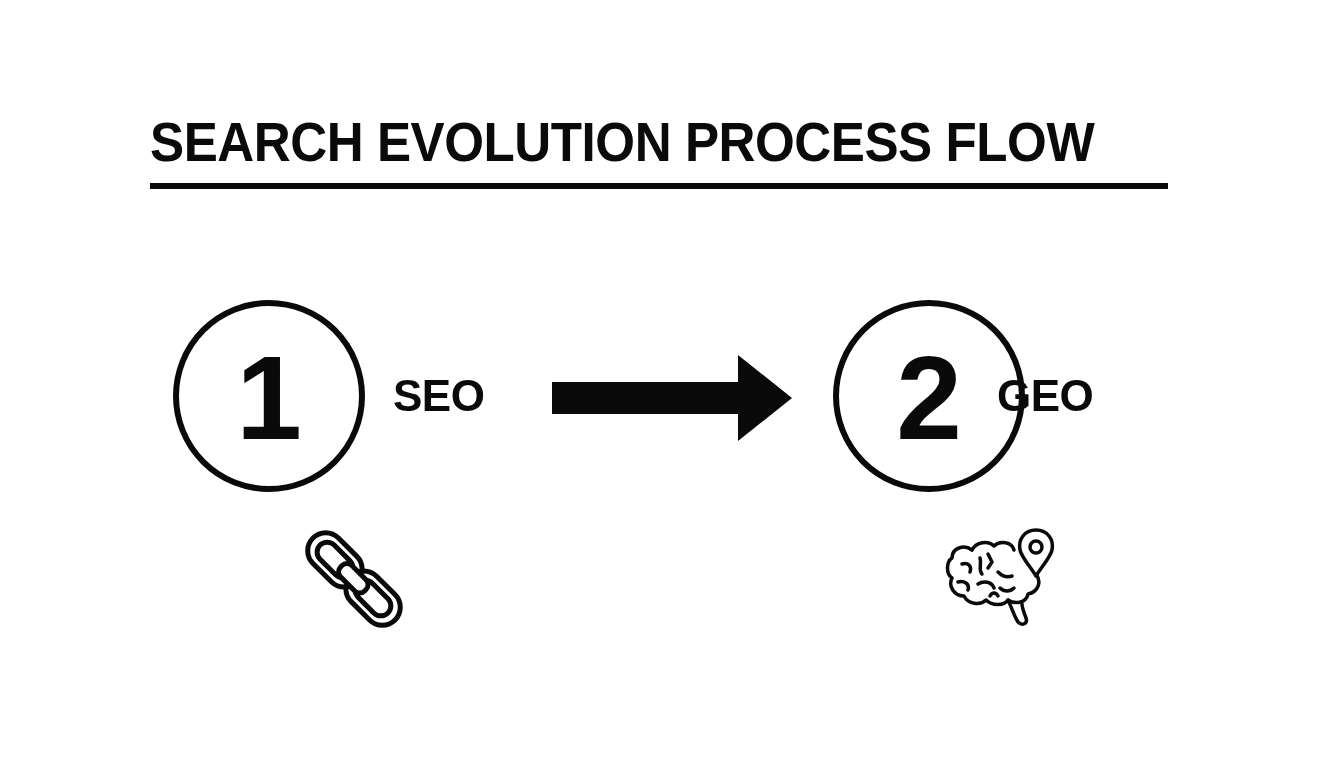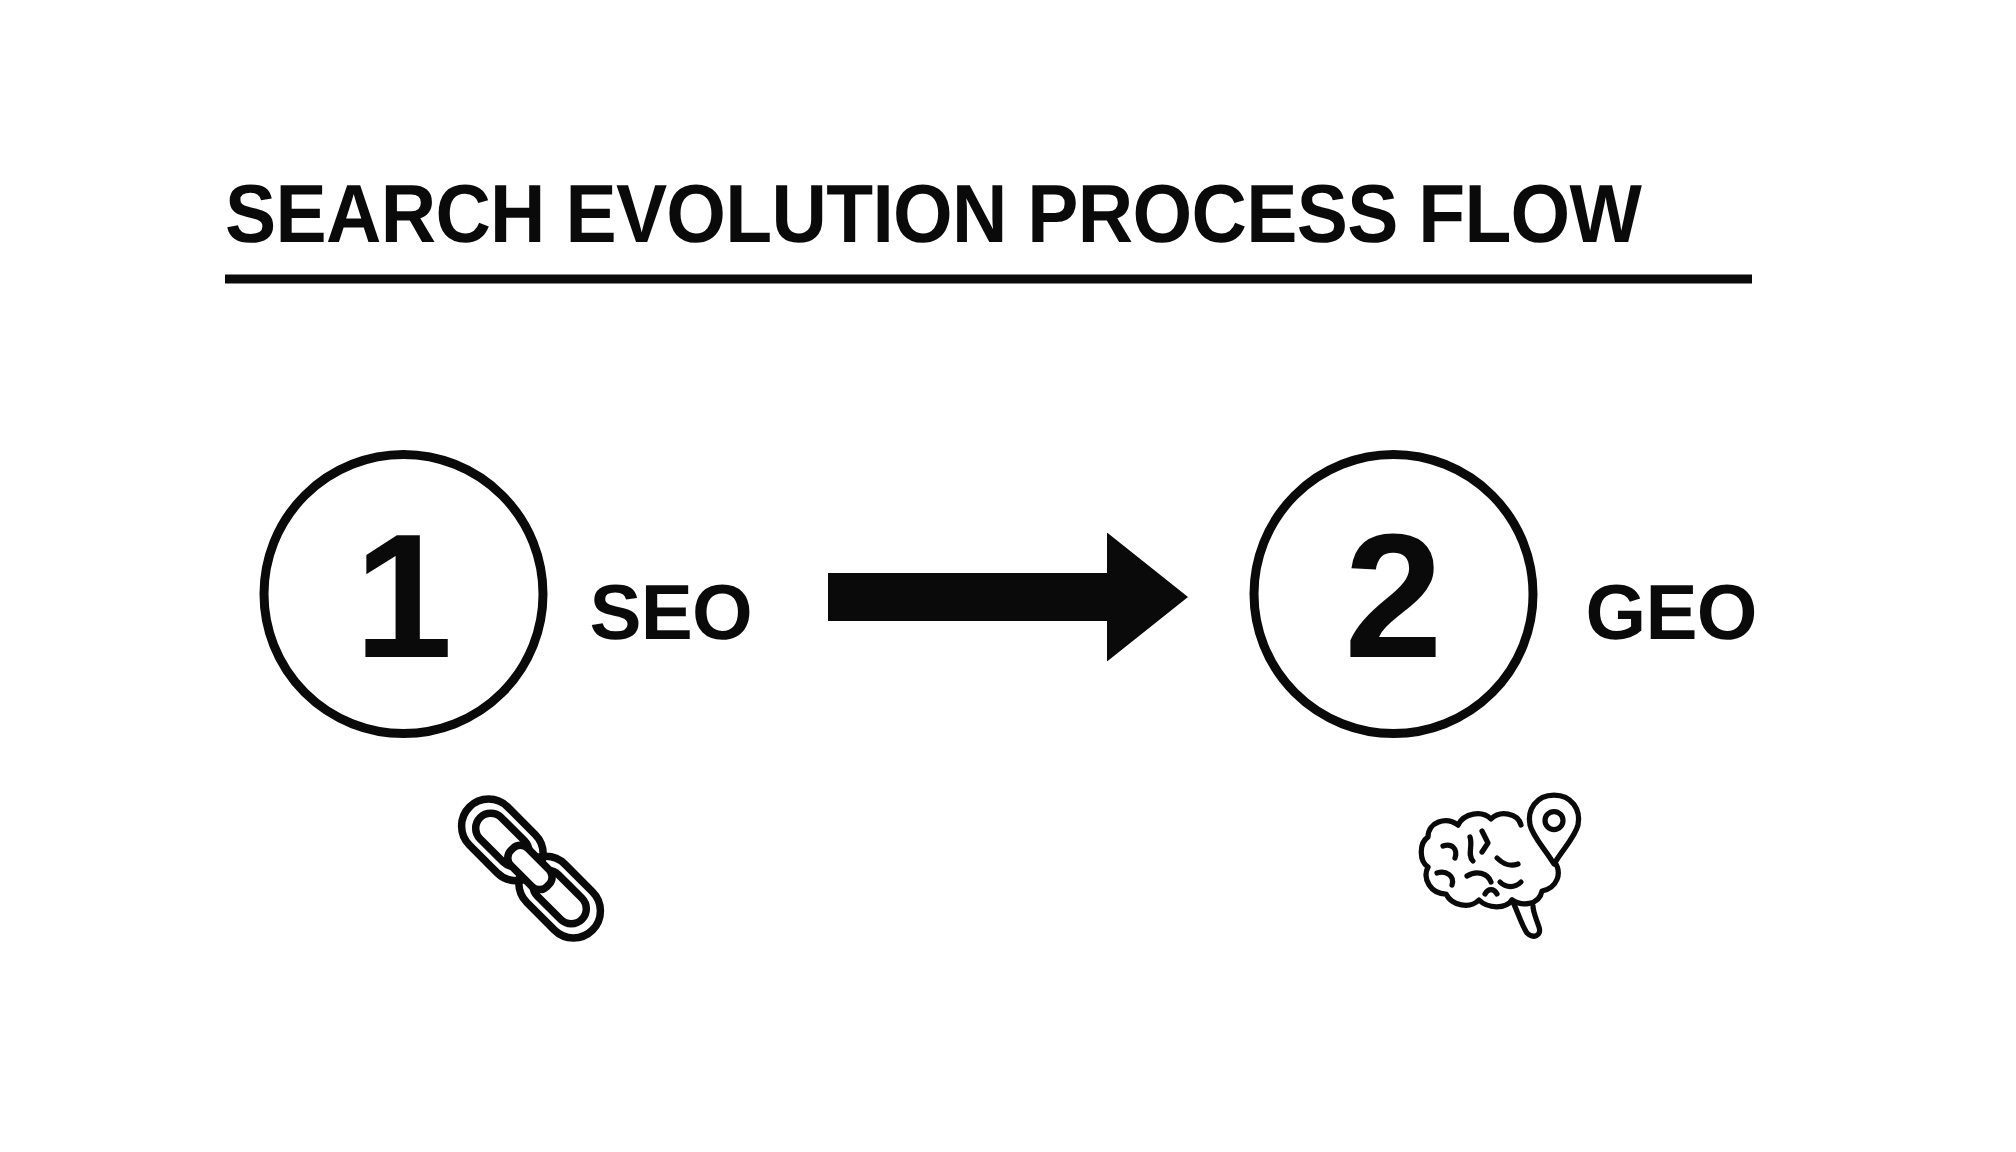--- a/index.html
+++ b/index.html
@@ -50,26 +50,25 @@
     }
     .step-number {
       font-size: 118px;
       font-weight: 700;
       line-height: 1;
       color: #0a0a0a;
       margin-top: 4px;
     }
     .step-label {
       position: absolute;
-      font-size: 52px;
+      font-size: 44px;
       font-weight: 700;
       line-height: 44px;
       color: #0a0a0a;
       letter-spacing: -0.5px;
-      margin-top: 13px;
     }
     .arrow {
       position: absolute;
       left: 552px;
       top: 355px;
       width: 240px;
       height: 86px;
     }
     .icon {
       position: absolute;
@@ -105,21 +104,21 @@
   </div>
 
   <svg class="arrow" viewBox="0 0 240 86">
     <polygon points="0,27 186,27 186,0 240,43 186,86 186,59 0,59" fill="#0a0a0a"></polygon>
   </svg>
 
   <div>
     <div class="step-circle" style="left:833px; top:300px;">
       <span class="step-number">2</span>
     </div>
-    <div class="step-label" style="left:1057px; top:374px;text-align:right;">GEO</div>
+    <div class="step-label" style="left:997px; top:374px;text-align:right;">GEO</div>
 
     <svg class="icon" style="left:942px; top:520px;" width="126" height="118" viewBox="0 0 126 118">
       <g fill="none" stroke="#0a0a0a" stroke-width="3.5" stroke-linecap="round" stroke-linejoin="round">
 
         <path d="M30 30 C22 24 10 28 10 38 C4 42 4 54 10 58 C6 66 12 76 22 76 C26 84 38 86 44 80 C50 86 62 86 66 80 C72 84 84 84 86 74 C96 72 100 62 94 54"></path>
         <path d="M30 30 C34 22 46 20 52 26 C58 20 70 22 72 30"></path>
 
         <path d="M66 80 C70 88 72 96 76 102 C80 106 86 104 84 98 C82 92 80 88 80 84"></path>
 
         <path d="M20 44 C26 42 30 46 28 52"></path>

